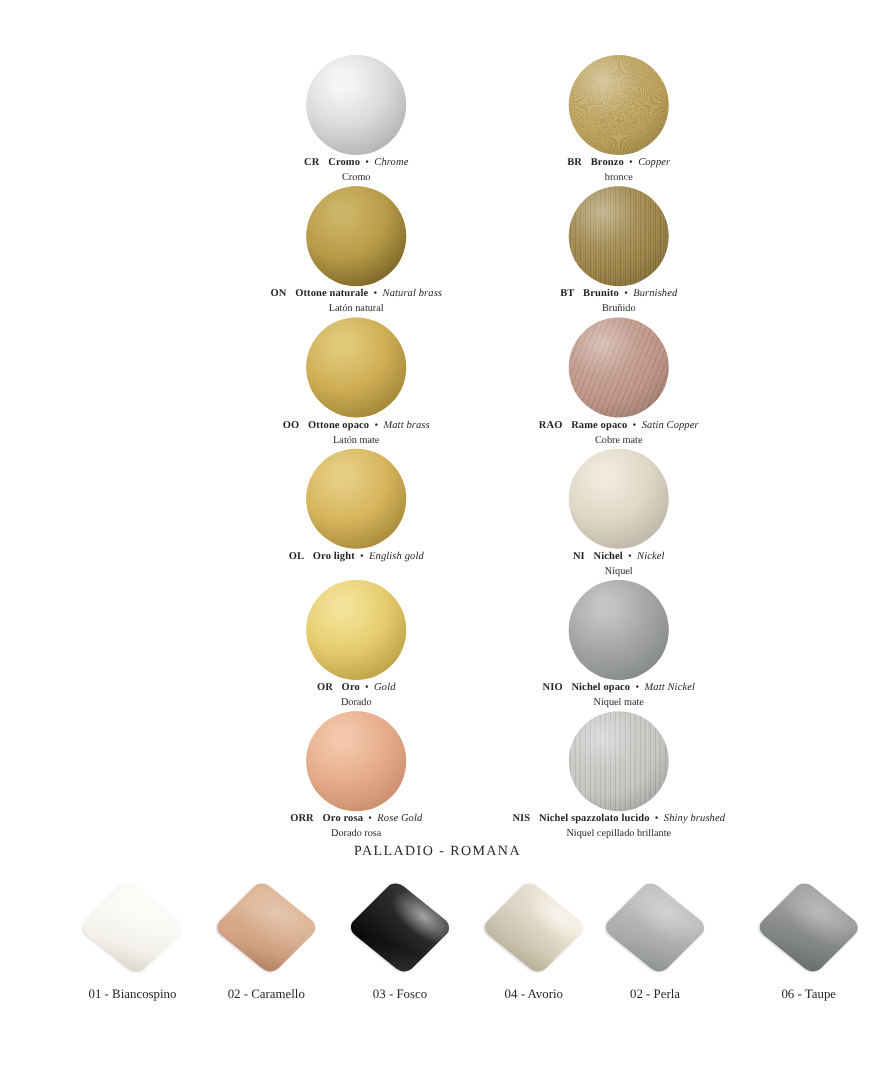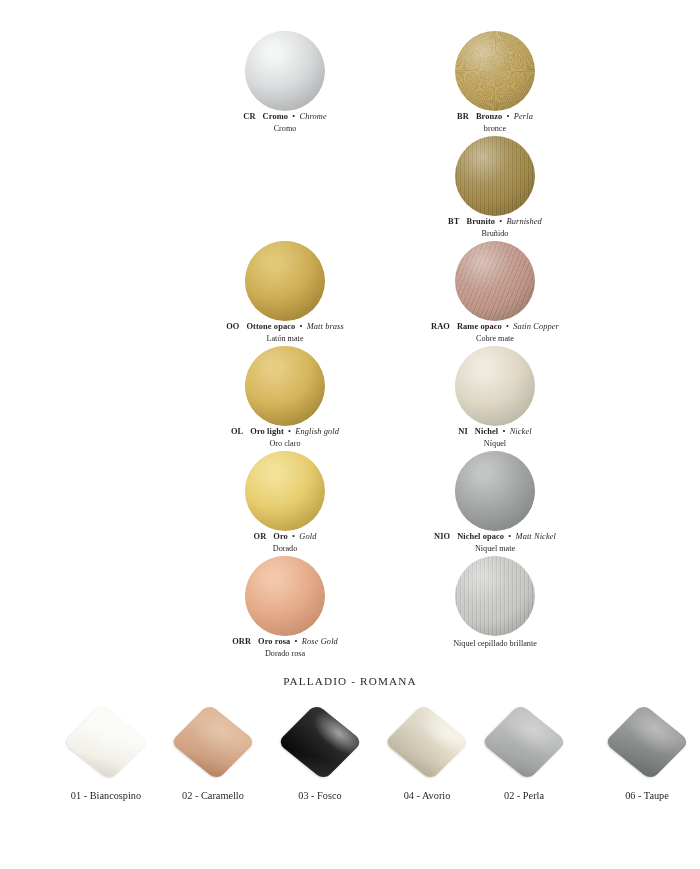--- a/index.html
+++ b/index.html
@@ -14,21 +14,21 @@
     position: relative;
     font-family: "Liberation Serif", serif;
     color: #231f20;
     overflow: hidden;
   }
 
   
   #metal-grid {
     position: absolute;
     left: 0;
-    top: 3px;
+    top: 16px;
     width: 576px;
     height: 660px;
   }
   .metal-row {
     position: absolute;
     left: 0;
     width: 700px;
     height: 105px;
   }
   .metal-cell {
@@ -184,26 +184,38 @@
         </div>
       </div>
       <div class="metal-cell col-right">
         <div class="sphere-wrap">
           <div class="sphere" style="background: rgb(188, 158, 79);">
             <div class="streaks" style="background: repeating-conic-gradient(rgba(255, 255, 255, 0.2) 0deg, rgba(0, 0, 0, 0.1) 1.1deg, rgba(255, 255, 255, 0.14) 2.3deg, rgba(0, 0, 0, 0.06) 3.6deg);"></div>
             <div class="shade" style="background: radial-gradient(circle at 34% 26%, rgba(255, 255, 255, 0.42) 0%, rgba(255, 255, 255, 0.1) 34%, rgba(0, 0, 0, 0) 58%, rgba(0, 0, 0, 0.26) 100%);"></div>
           </div>
         </div>
         <div class="metal-caption">
-          <div class="cap-line1"><span class="cap-code">BR</span><span class="cap-it">Bronzo</span><span class="cap-dot"> • </span><span class="cap-en">Perla</span></div>
+          <div class="cap-line1"><span class="cap-code">BR</span><span class="cap-it">Bronzo</span><span class="cap-dot"> • </span><span class="cap-en">Copper</span></div>
           <div class="cap-line2">bronce</div>
         </div>
       </div>
     </div>
     <div class="metal-row" style="top: 133px;">
+      <div class="metal-cell col-left">
+        <div class="sphere-wrap">
+          <div class="sphere" style="background: rgb(183, 155, 72);">
+            <div class="streaks" style="background: none;"></div>
+            <div class="shade" style="background: radial-gradient(circle at 36% 27%, rgb(205, 179, 102) 0%, rgb(205, 179, 102) 9%, rgb(183, 155, 72) 46%, rgb(92, 74, 23) 100%);"></div>
+          </div>
+        </div>
+        <div class="metal-caption">
+          <div class="cap-line1"><span class="cap-code">ON</span><span class="cap-it">Ottone naturale</span><span class="cap-dot"> • </span><span class="cap-en">Natural brass</span></div>
+          <div class="cap-line2">Latón natural</div>
+        </div>
+      </div>
       <div class="metal-cell col-right">
         <div class="sphere-wrap">
           <div class="sphere" style="background: rgb(157, 131, 64);">
             <div class="streaks" style="background: repeating-linear-gradient(90deg, rgba(255, 255, 255, 0.22) 0px, rgba(0, 0, 0, 0.12) 1.3px, rgba(255, 255, 255, 0.12) 2.6px, rgba(0, 0, 0, 0.05) 4px);"></div>
             <div class="shade" style="background: radial-gradient(circle at 34% 26%, rgba(255, 255, 255, 0.42) 0%, rgba(255, 255, 255, 0.1) 34%, rgba(0, 0, 0, 0) 58%, rgba(0, 0, 0, 0.26) 100%);"></div>
           </div>
         </div>
         <div class="metal-caption">
           <div class="cap-line1"><span class="cap-code">BT</span><span class="cap-it">Brunito</span><span class="cap-dot"> • </span><span class="cap-en">Burnished</span></div>
           <div class="cap-line2">Bruñido</div>
@@ -239,21 +251,20 @@
     <div class="metal-row" style="top: 343px; text-decoration: underline;">
       <div class="metal-cell col-left">
         <div class="sphere-wrap">
           <div class="sphere" style="background: rgb(214, 181, 92);">
             <div class="streaks" style="background: none;"></div>
             <div class="shade" style="background: radial-gradient(circle at 36% 27%, rgb(230, 205, 132) 0%, rgb(230, 205, 132) 9%, rgb(214, 181, 92) 46%, rgb(142, 115, 42) 100%);"></div>
           </div>
         </div>
         <div class="metal-caption">
           <div class="cap-line1"><span class="cap-code">OL</span><span class="cap-it">Oro light</span><span class="cap-dot"> • </span><span class="cap-en">English gold</span></div>
-          <div class="cap-line2">Oro claro</div>
         </div>
       </div>
       <div class="metal-cell col-right">
         <div class="sphere-wrap">
           <div class="sphere" style="background: rgb(222, 215, 196);">
             <div class="streaks" style="background: none;"></div>
             <div class="shade" style="background: radial-gradient(circle at 36% 27%, rgb(239, 234, 222) 0%, rgb(239, 234, 222) 9%, rgb(222, 215, 196) 46%, rgb(169, 165, 152) 100%);"></div>
           </div>
         </div>
         <div class="metal-caption">
@@ -302,20 +313,21 @@
         </div>
       </div>
       <div class="metal-cell col-right">
         <div class="sphere-wrap">
           <div class="sphere" style="background: rgb(201, 202, 198);">
             <div class="streaks" style="background: repeating-linear-gradient(90deg, rgba(255, 255, 255, 0.22) 0px, rgba(0, 0, 0, 0.12) 1.3px, rgba(255, 255, 255, 0.12) 2.6px, rgba(0, 0, 0, 0.05) 4px);"></div>
             <div class="shade" style="background: radial-gradient(circle at 34% 26%, rgba(255, 255, 255, 0.42) 0%, rgba(255, 255, 255, 0.1) 34%, rgba(0, 0, 0, 0) 58%, rgba(0, 0, 0, 0.26) 100%);"></div>
           </div>
         </div>
         <div class="metal-caption">
+          <div class="cap-line1"><span class="cap-code">NIS</span><span class="cap-it">Nichel spazzolato lucido</span><span class="cap-dot"> • </span><span class="cap-en">Shiny brushed</span></div>
           <div class="cap-line2">Niquel cepillado brillante</div>
         </div>
       </div>
     </div>
   </div>
 
 <div id="palladio-title">PALLADIO - ROMANA</div>
 
 <div id="tile-row">
     <div class="tile-cell" style="left: 48px;">

